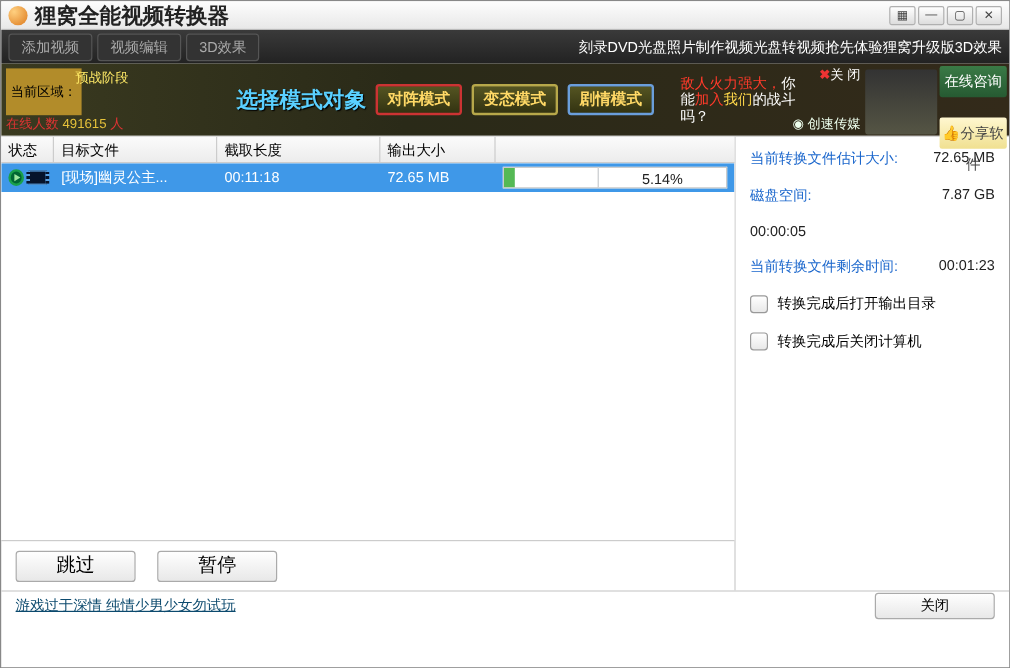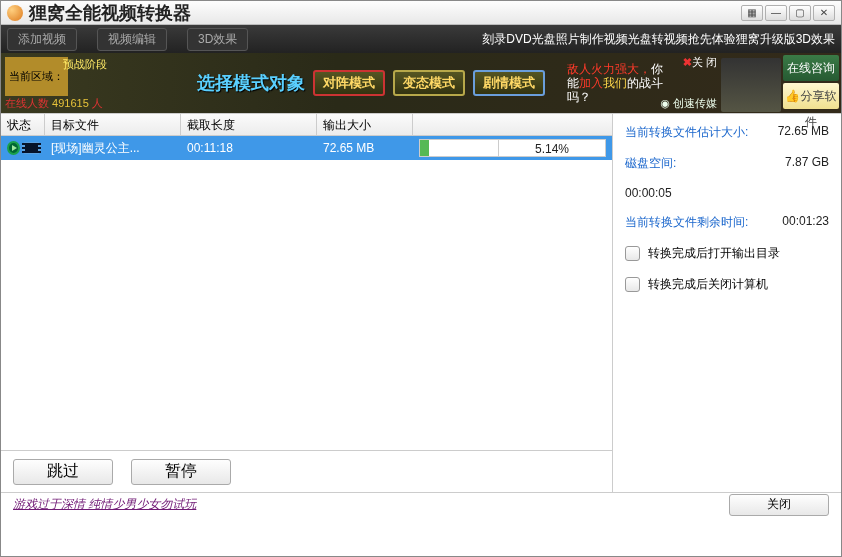--- a/index.html
+++ b/index.html
@@ -2,21 +2,21 @@
 <html><head>
 <meta charset="utf-8">
 <style>
 * { margin: 0; padding: 0; box-sizing: border-box; font-family: "Microsoft YaHei", Arial, sans-serif; }
 body { background: #fff; width: 842px; height: 557px; overflow: hidden; border: 1px solid #888; }
 .titlebar { height: 24px; background: linear-gradient(#fdfdfd, #e8e8e8); display: flex; align-items: center; padding: 0 6px; border-bottom: 1px solid #bbb; }
 .titlebar .appicon { width: 16px; height: 16px; background: radial-gradient(circle at 30% 30%, #ffd080, #dd7a1d); border-radius: 50%; margin-right: 6px; }
 .titlebar .title { font-size: 18px; font-weight: bold; color: #222; flex: 1; }
 .titlebar .winbtn { width: 22px; height: 16px; margin-left: 2px; border: 1px solid #b0b0b0; background: linear-gradient(#fff,#ddd); border-radius: 2px; display: flex; align-items: center; justify-content: center; font-size: 10px; color: #444; cursor: pointer; }
 .menubar { height: 28px; background: linear-gradient(#3a3a3a,#222); display: flex; align-items: center; padding: 0 6px; }
-.menubar .leftbtns { display: flex; gap: 20px; }
+.menubar .leftbtns { display: flex; gap: 4px; }
 .menubar .mbtn { border: 1px solid #555; background: #333; color: #aaa; font-size: 12px; padding: 2px 10px; border-radius: 3px; }
 .menubar .spacer { flex: 1; }
 .menubar .mlink { color: #fff; font-size: 12px; margin-left: 0; cursor: pointer; }
 .adbanner { height: 60px; background: linear-gradient(90deg,#3a3a20,#2a2a18 40%,#332a1a); position: relative; color:#fff; font-size:12px; display:flex; align-items:stretch; }
 .adbanner .zone { position:absolute; top:4px; left:4px; background:#b28c2a; color:#000; font-size:11px; padding:12px 4px; }
 .adbanner .stage { position:absolute; top:4px; left:62px; color:#ffea66; font-size:11px; }
 .adbanner .online { position:absolute; bottom:2px; left:4px; color:#d33; font-size:11px; }
 .adbanner .onlinecount { color:#e6c23a; }
 .adbanner .mid { flex:1; display:flex; align-items:center; justify-content:center; gap:8px; }
 .adbanner .selectmode { color:#5ad0ff; font-size:18px; font-weight:bold; text-shadow:1px 1px 1px #000; margin-left:180px;}
@@ -24,21 +24,21 @@
 .adbanner .modebtn.alt { border-color:#b7a84a; }
 .adbanner .modebtn.alt2 { border-color:#6a9edb; }
 .adbanner .rightad { width:280px; display:flex; align-items:center; position:relative; }
 .adbanner .rightad .txt { font-size:12px; line-height:14px; color:#fff; padding:4px 6px; }
 .adbanner .rightad .txt .red { color:#ff3a2a; }
 .adbanner .rightad .txt .yel { color:#ffd84a; }
 .adbanner .rightad .closead { position:absolute; top:2px; right:124px; font-size:11px; color:#fff; }
 .adbanner .rightad .closead .x { color:#e33; font-weight:bold; }
 .adbanner .rightad .company { position:absolute; bottom:2px; right:124px; font-size:11px; color:#efe; }
 .adbanner .rightad .sidebtns { position:absolute; right:2px; top:2px; width:56px; }
-.adbanner .rightad .sidebtn { display:block; height:26px; line-height:26px; text-align:center; font-size:12px; margin-bottom:2px; border-radius:2px; }
+.adbanner .rightad .sidebtn { display:block; height:26px; line-height:26px; text-align:center; font-size:12px; margin-bottom:17px; border-radius:2px; }
 .adbanner .rightad .sidebtn.consult { background:linear-gradient(#3a7a46,#265a32); color:#fff; }
 .adbanner .rightad .sidebtn.share { background:linear-gradient(#fff7d0,#f0e090); color:#444; }
 .adbanner .rightad .avatar { width:60px; height:54px; background:linear-gradient(#333,#554); border-radius:2px; margin-left:auto; margin-right:60px; margin-top:3px;}
 .mainarea { display:flex; height:379px; border-top:1px solid #ccc; }
 .leftpanel { flex:1; display:flex; flex-direction:column; border-right:1px solid #ccc; }
 .tablehead { display:flex; height:22px; background:linear-gradient(#fbfbfb,#ececec); border-bottom:1px solid #ccc; font-size:12px; }
 .tablehead div { border-right:1px solid #ccc; padding:3px 6px; }
 .col-status { width:44px; }
 .col-file { width:136px; }
 .col-len { width:136px; }
@@ -59,21 +59,21 @@
 .tablebody { flex:1; background:#fff; overflow:auto; }
 .rightpanel { width:228px; padding:10px 12px; font-size:12px; }
 .inforow { display:flex; margin-bottom:14px; }
 .inforow .lbl { color:#1a66cc; flex:1; }
 .inforow .val { color:#222; }
 .chkrow { display:flex; align-items:center; margin-bottom:14px; }
 .chkrow .chk { width:15px; height:15px; border:1px solid #999; background:linear-gradient(#fff,#e8e8e8); border-radius:3px; margin-right:8px; cursor:pointer; }
 .bottombar { height:42px; border-top:1px solid #ccc; display:flex; align-items:center; padding:0 12px; }
 .bottombar .bbtn { width:100px; height:26px; border:1px solid #aaa; background:linear-gradient(#fefefe,#e8e8e8); border-radius:3px; font-size:16px; margin-right:18px; cursor:pointer; }
 .footer { height:24px; border-top:1px solid #ccc; display:flex; align-items:center; padding:0 12px; font-size:12px; }
-.footer .flink { color:#701a75; text-decoration:underline; cursor:pointer;font-style:italic; }
+.footer .flink { color:#0c4a6e; text-decoration:underline; cursor:pointer; }
 .footer .fspacer { flex:1; }
 .footer .fbtn { width:100px; height:22px; border:1px solid #aaa; background:linear-gradient(#fefefe,#e8e8e8); border-radius:3px; font-size:12px; cursor:pointer; }
 </style>
 </head>
 <body>
 
 <div class="titlebar">
   <div class="appicon"></div>
   <div class="title">狸窝全能视频转换器</div>
   <div class="winbtn">▦</div>

